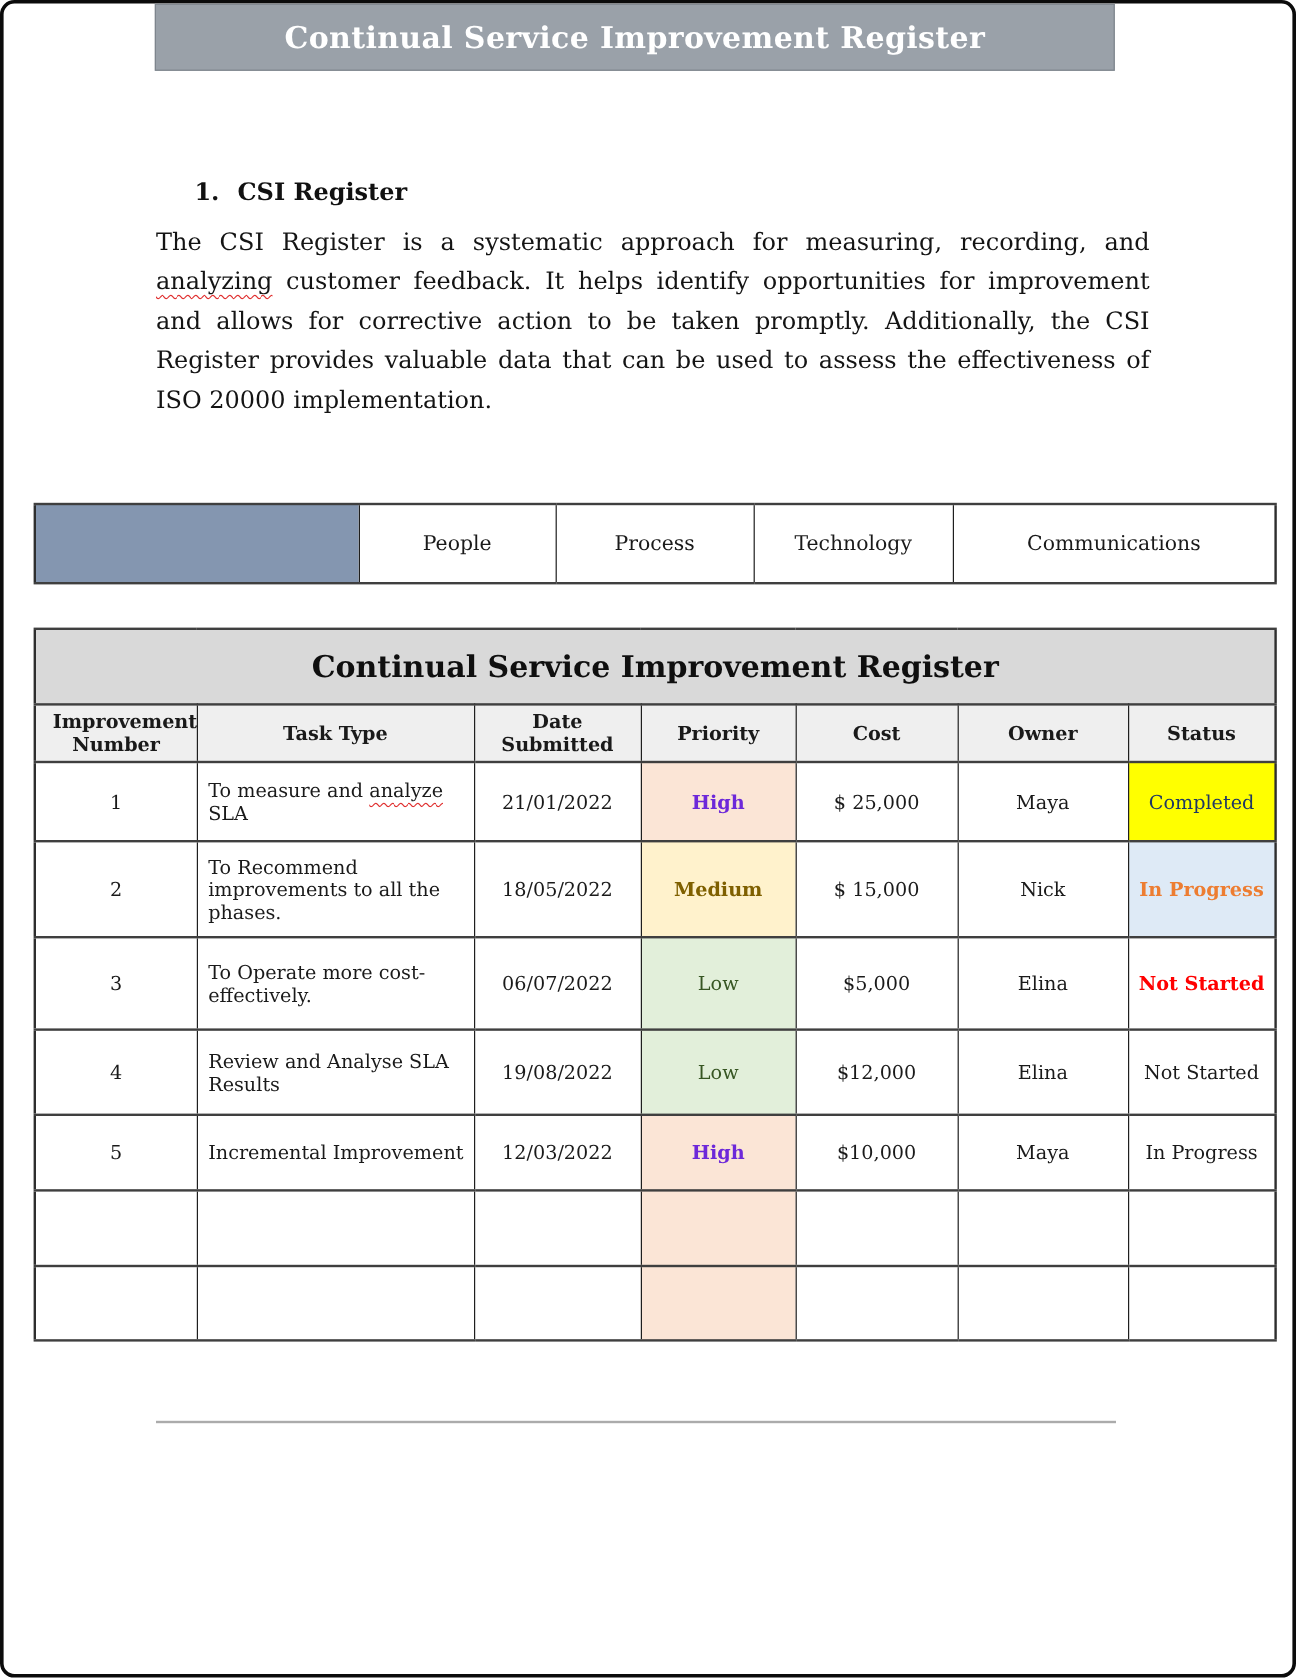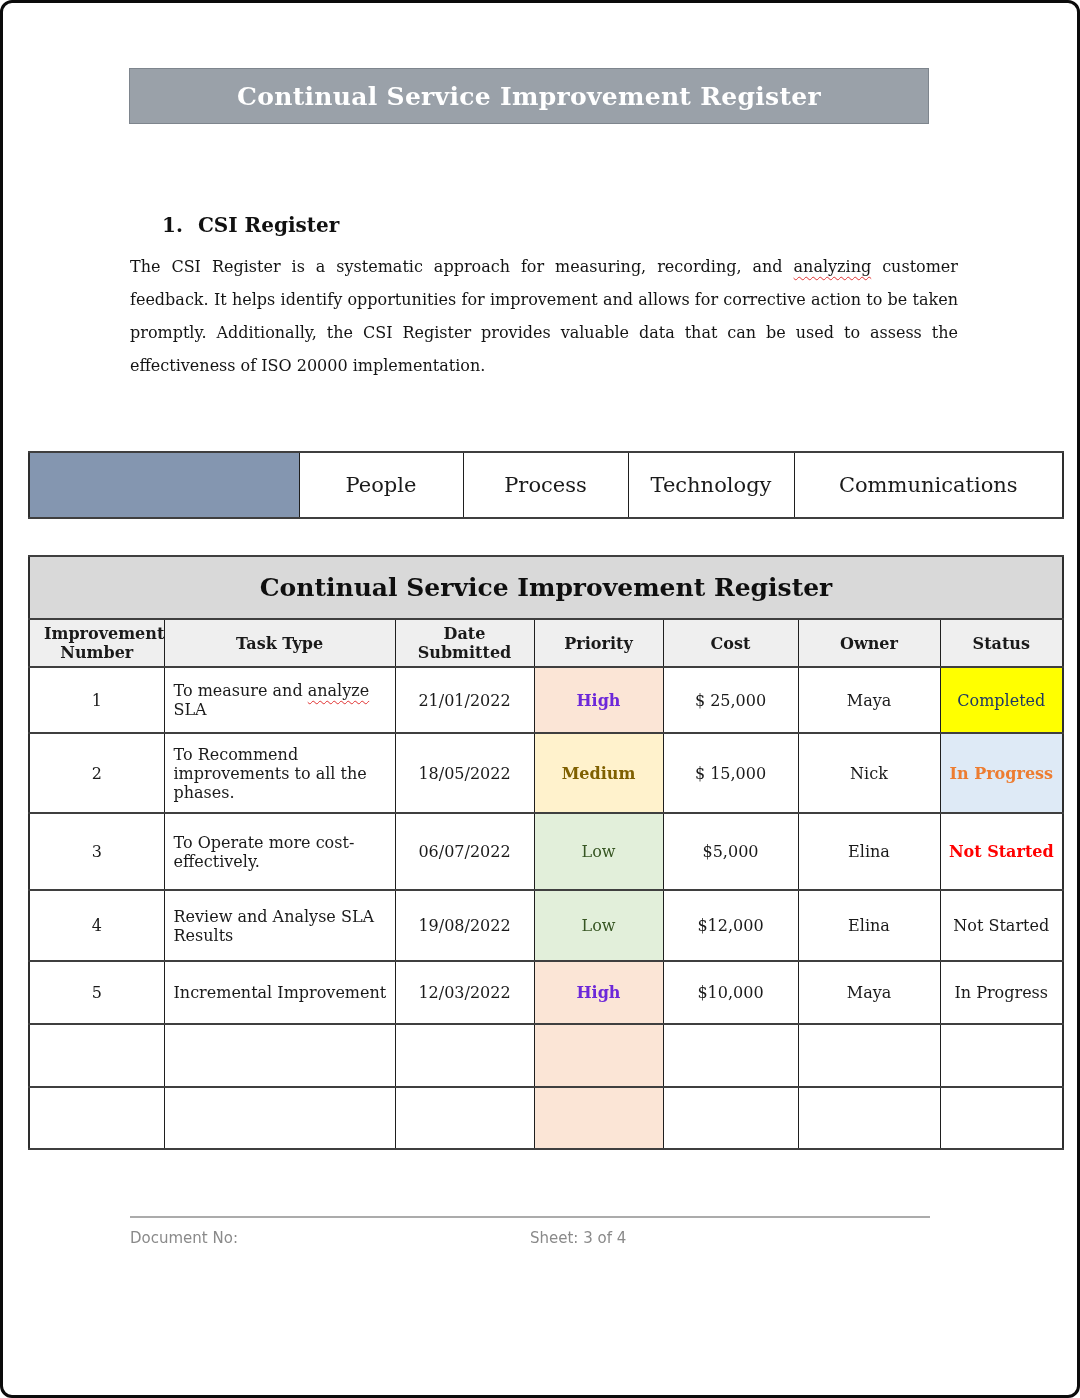--- a/index.html
+++ b/index.html
@@ -5,21 +5,21 @@
   * { box-sizing: border-box; margin: 0; padding: 0; }
   html, body { width: 1080px; height: 1398px; background: #ffffff; }
   body {
     font-family: "DejaVu Serif", "Liberation Serif", serif;
     color: #1a1a1a;
     border: 3px solid #0b0b0b;
     border-radius: 12px;
     overflow: hidden;
     position: relative;
   }
-  .page { width: 100%; height: 100%; padding-top: 65px; }
+  .page { width: 100%; height: 100%; }
 
   
   .banner {
     margin-left: 126px;
     width: 800px;
     height: 56px;
     background: #9AA1A9;
     border: 1px solid #7e858d;
     display: flex; align-items: center; justify-content: center;
   }
@@ -31,21 +31,21 @@
   .section-heading {
     margin-top: 89px; margin-left: 159px;
     font-weight: bold; font-size: 20px; color: #111;
   }
   .section-heading .num { margin-right: 15px; }
 
   
   .intro {
     margin-top: 13px; margin-left: 127px;
     width: 828px;
-    font-size: 16px; line-height: 33px;
+    font-size: 20px; line-height: 33px;
     text-align: justify; color: #141414;
   }
   .squiggle {
     text-decoration: underline;
     text-decoration-style: wavy;
     text-decoration-color: #e03131;
     text-decoration-thickness: 1px;
     text-underline-offset: 4px;
   }
 
@@ -54,21 +54,21 @@
   td { border-left: 1px solid #1f1f1f; border-right: 1px solid #1f1f1f;
        border-top: 2px solid #3f3f3f; border-bottom: 2px solid #3f3f3f;
        text-align: center; vertical-align: middle; font-size: 16px; padding: 4px 6px; }
   table { border: 2px solid #2e2e2e; }
 
   
   .task-table { margin-top: 69px; }
   .tt-head { height: 53px; }
   .tt-head td { background: #8496B0; color: #ffffff; font-weight: bold; font-size: 17px; }
   .tt-vals { height: 66px; }
-  .tt-vals td { background: #ffffff; font-size: 21px; }
+  .tt-vals td { background: #ffffff; font-size: 17px; }
   .tt-vals td.blue { background: #8496B0; }
 
   
   .reg-table { margin-top: 36px; }
   .reg-title-row { height: 63px; }
   .reg-title-row td { background: #D9D9D9; font-weight: bold; font-size: 25px; color: #0f0f0f; }
   .reg-head-row { height: 42px; }
   .reg-head-row td { background: #EFEFEF; font-weight: bold; font-size: 16px; padding: 4px 14px; }
   #reg-body tr:nth-child(1) { height: 66px; }
   #reg-body tr:nth-child(2) { height: 80px; }
@@ -216,19 +216,15 @@
           <td class="pri-empty"></td>
           <td></td>
           <td></td>
           <td></td>
         </tr>
       </tbody>
   </table>
 
   <div class="footer">
     <div class="footer-divider"></div>
-    <div class="footer-row">
-      <span>Document No:</span>
-      <span class="footer-center">Sheet: 3 of 4</span>
-    </div>
   </div>
 
 </div>
 
 </body></html>

